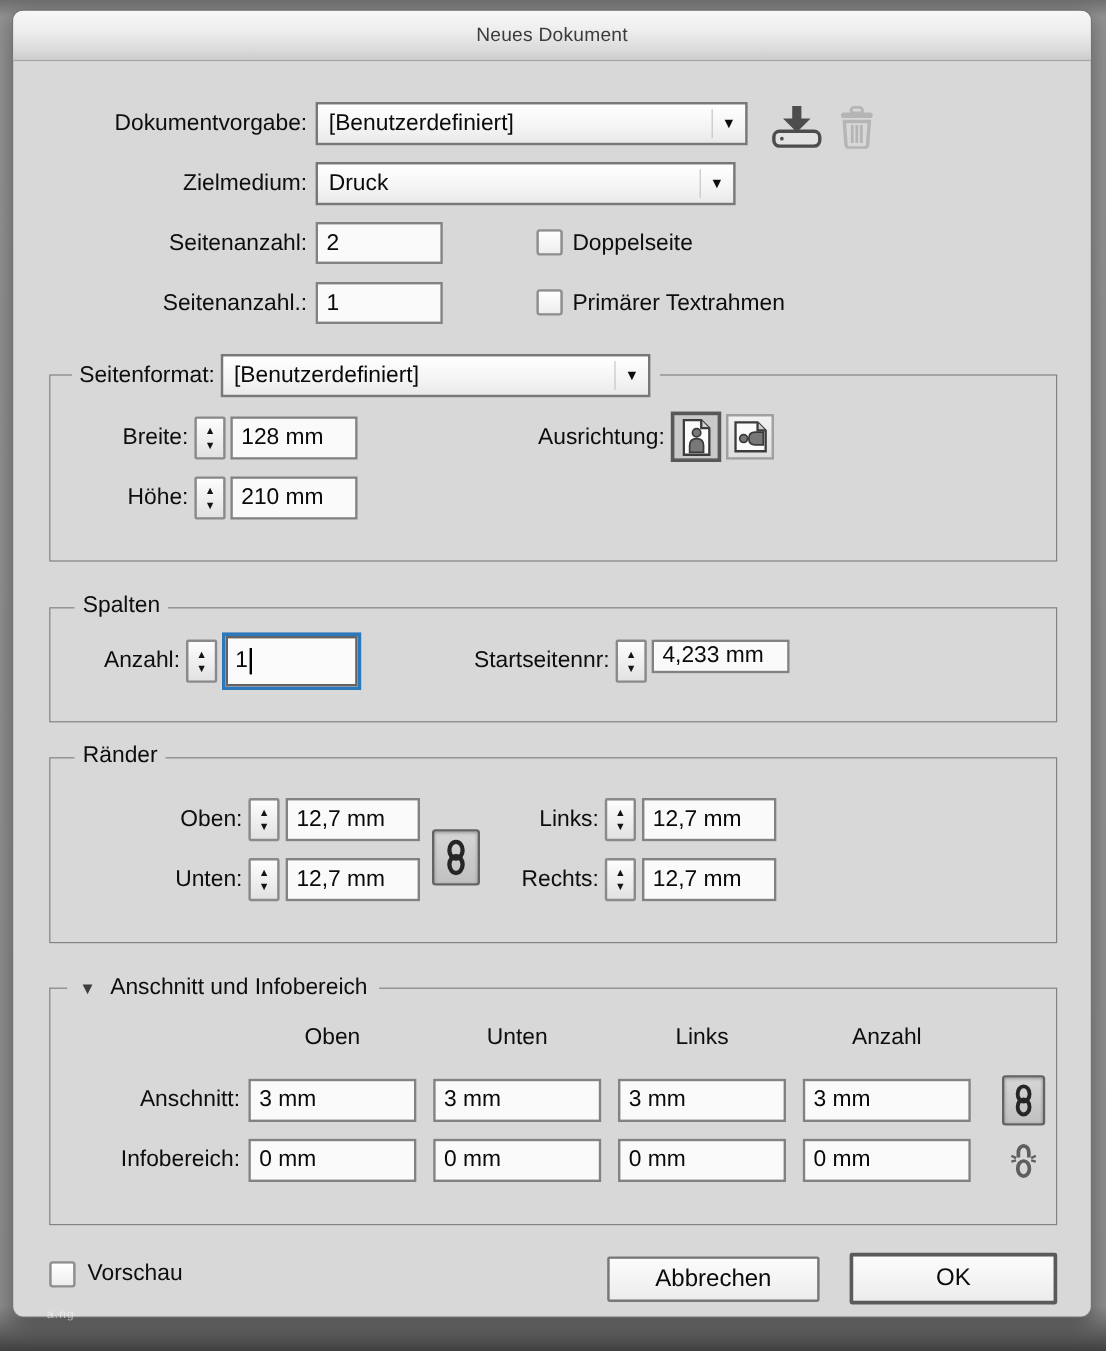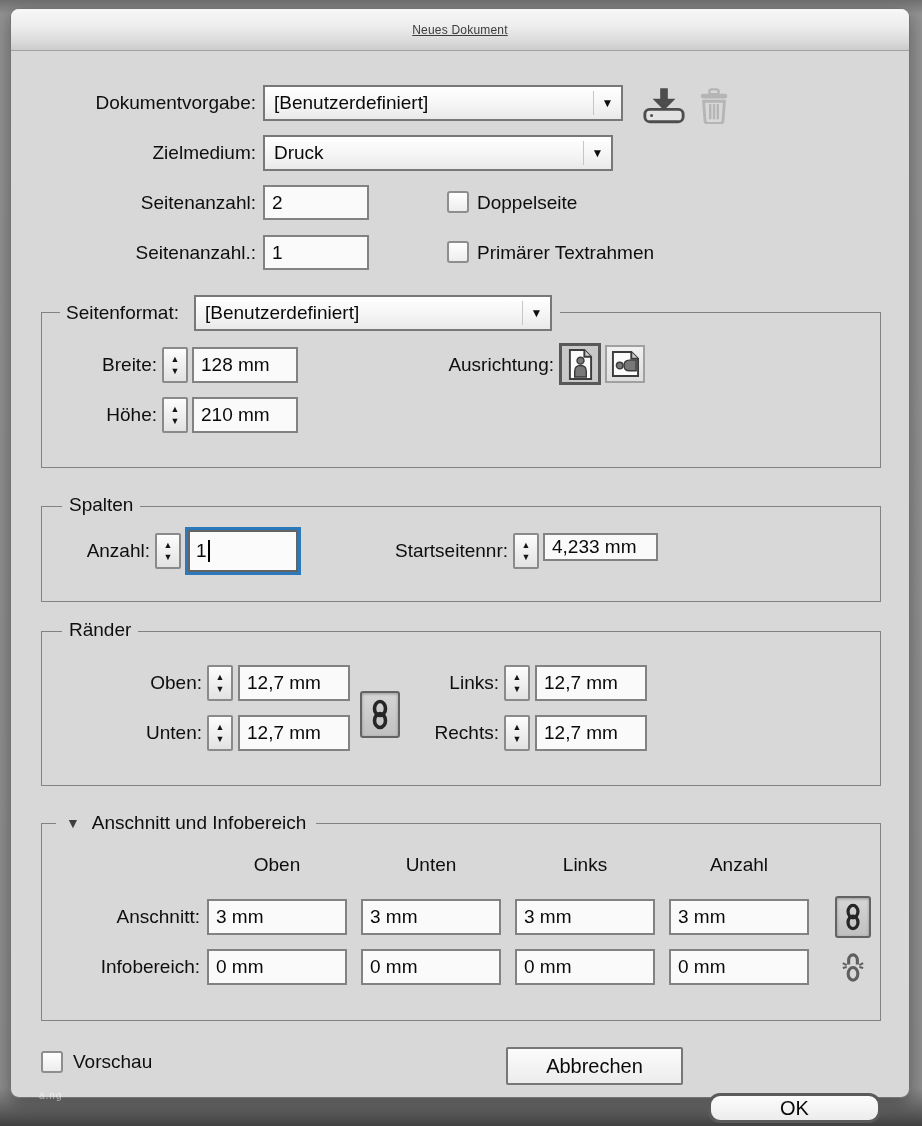--- a/index.html
+++ b/index.html
@@ -6,21 +6,21 @@
   body { font-family: "Liberation Sans", "DejaVu Sans", sans-serif; }
   .stage { position: relative; width: 922px; height: 1126px; overflow: hidden;
            background: linear-gradient(180deg,#6f6f6f 0px,#929292 14px,#8d8d8d 1088px,#747474 1101px,#3f3f3f 1126px); }
   .dialog { position: absolute; left: 10px; top: 8px; width: 900px; height: 1090px;
             background: #d8d8d8; border: 1px solid #747474; border-radius: 9px;
             box-shadow: 0 6px 18px rgba(0,0,0,0.35); }
   .titlebar { position: absolute; left: 0; top: 0; width: 100%; height: 42px;
               border-radius: 8px 8px 0 0; border-bottom: 1px solid #a2a2a2;
               background: linear-gradient(180deg,#f7f7f7 0%,#eeeeee 40%,#d9d9d9 82%,#cbcbcb 100%);
               display: flex; align-items: center; justify-content: center; }
-  .title { font-size: 12px; color: #3c3c3c; letter-spacing: .2px; text-decoration: underline; }
+  .title { font-size: 16px; color: #3c3c3c; letter-spacing: .2px; }
   .abs { position: absolute; }
   .lbl { font-size: 19px; color: #0e0e0e; display: flex; align-items: center;
          justify-content: flex-end; white-space: nowrap; }
   .lbl.left { justify-content: flex-start; }
   .dropdown { border: 2px solid #787878; background: linear-gradient(180deg,#ffffff 0%,#f4f4f4 60%,#e9e9e9 100%);
               display: flex; align-items: center; font-size: 19px; color: #0a0a0a;
               padding-left: 9px; cursor: default; }
   .dd-right { margin-left: auto; align-self: stretch; display: flex; align-items: center; }
   .dd-sep { width: 1px; height: 24px; background: #c6c6c6; }
   .dd-caret { width: 27px; text-align: center; font-size: 12px; color: #0d0d0d; }
@@ -29,21 +29,21 @@
   .stepper { border: 2px solid #8a8a8a; background: linear-gradient(180deg,#fdfdfd,#e2e2e2);
              display: flex; flex-direction: column; align-items: center; justify-content: center;
              line-height: 1; gap: 3px; color: #141414; border-radius: 2px; }
   .stepper span { font-size: 9px; }
   .checkbox { border: 2px solid #8e8e8e; background: linear-gradient(180deg,#ffffff,#ededed);
               border-radius: 3px; width: 22px; height: 22px; }
   .groupbox { position: absolute; border: 1px solid #838383; }
   .gtitle { position: absolute; background: #d8d8d8; font-size: 19px; color: #0e0e0e;
             padding: 0 7px; white-space: nowrap; }
   .gheader { position: absolute; display: flex; align-items: center; background: #d8d8d8;
-             padding: 0 8px 0 6px; gap: 15px; }
+             padding: 0 8px 0 6px; gap: 5px; }
   .btn { border: 2px solid #777777; background: linear-gradient(180deg,#fcfcfc,#ececec);
          display: flex; align-items: center; justify-content: center; font-size: 20px;
          color: #0a0a0a; border-radius: 2px; }
   .btn.default { border: 3px solid #5a5a5a; }
   .orient { display: flex; align-items: center; justify-content: center;
             border: 2px solid #a0a0a0; background: linear-gradient(180deg,#f1f1f1,#dedede); }
   .orient.selected { border: 3px solid #585858; background: #c9c9c9; }
   .chainbtn { display: flex; align-items: center; justify-content: center;
               border: 2px solid #636363; background: linear-gradient(180deg,#d6d6d6,#c0c0c0);
               box-shadow: inset 0 1px 3px rgba(0,0,0,0.3); border-radius: 3px; }
@@ -254,16 +254,16 @@
           <path d="M2.5 11.5 L6.5 13.5 M2.5 16.5 L6.5 15.5 M23.5 11.5 L19.5 13.5 M23.5 16.5 L19.5 15.5" stroke="#5f5f5f" stroke-width="2" fill="none"></path>
         </svg>
       </div>
     </div>
 
     <div class="checkbox abs" style="left:30px;top:1042px;"></div>
     <div class="lbl left abs" style="left:62px;top:1040px;width:150px;height:26px;">Vorschau</div>
     <div class="watermark abs" style="left:28px;top:1081px;">a.ng</div>
 
     <div class="btn abs" style="left:495px;top:1038px;width:177px;height:38px;">Abbrechen</div>
-    <div class="btn default abs" style="left:697px;top:1084px;width:173px;height:30px;border-radius:12px;">OK</div>
+    <div class="btn default abs" style="left:697px;top:1035px;width:173px;height:43px;">OK</div>
 
   </div>
 </div>
 
 </body></html>

